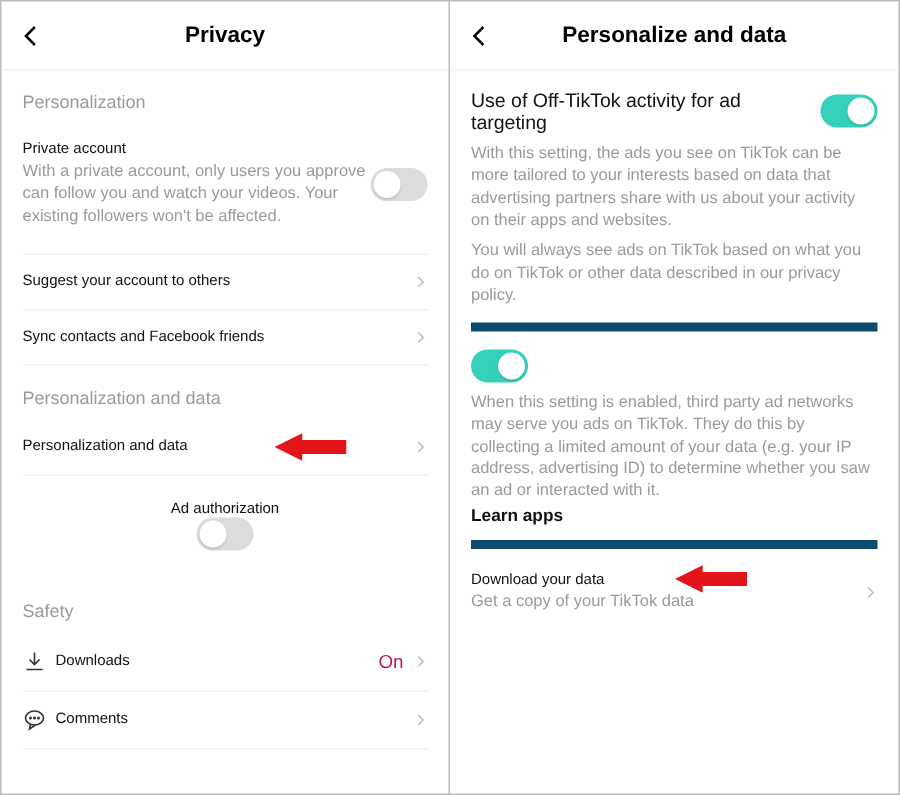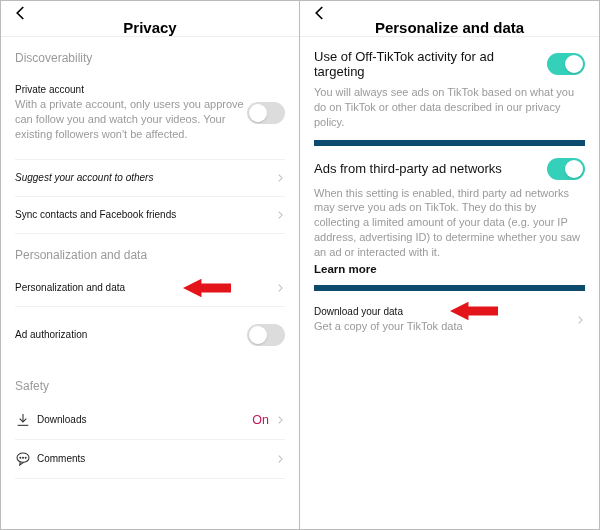--- a/index.html
+++ b/index.html
@@ -14,23 +14,23 @@
     width: 50%;
     height: 100%;
     border: 1px solid #bbb;
     display: flex;
     flex-direction: column;
     overflow: hidden;
     background: #fff;
   }
   .pane + .pane { border-left: none; }
   .header {
-    height: 36px;
-    display: flex;
-    align-items: flex-end;
+    height: 46px;
+    display: flex;
+    align-items: center;
     border-bottom: 1px solid #eee;
     position: relative;
   }
   .back {
     width: 40px; height: 46px;
     display: flex; align-items: center; justify-content: center;
     cursor: pointer;
   }
   .title {
     position: absolute;
@@ -147,31 +147,31 @@
   <div class="header">
     <div class="back">
       <svg width="18" height="18" viewBox="0 0 24 24" fill="none" stroke="#000" stroke-width="2.2">
           <polyline points="15 4 7 12 15 20"></polyline>
         </svg>
     </div>
     <div class="title">Privacy</div>
   </div>
   <div class="content">
 
-    <div class="section-label">Discoverability</div>
+    <div class="section-label">Personalization</div>
 
     <div class="row toggle-row no-border">
       <div class="row-main">
         <div class="row-label">Private account</div>
         <div class="row-desc">With a private account, only users you approve can follow you and watch your videos. Your existing followers won't be affected.</div>
       </div>
       <div class="toggle"></div>
     </div>
 
-    <div class="row" style="border-top:1px solid #f1f1f1;margin-top:6px;font-style:italic;">
+    <div class="row" style="border-top:1px solid #f1f1f1;margin-top:6px;">
       <div class="row-main">
           <div class="row-label">Suggest your account to others</div>
         </div>
       <div class="row-right">
           <span class="chevron">
             <svg width="10" height="14" viewBox="0 0 24 24" fill="none" stroke="#bdbdbd" stroke-width="2.5">
               <polyline points="9 4 17 12 9 20"></polyline>
             </svg>
           </span>
         </div>
@@ -201,21 +201,21 @@
             <svg width="10" height="14" viewBox="0 0 24 24" fill="none" stroke="#bdbdbd" stroke-width="2.5">
               <polyline points="9 4 17 12 9 20"></polyline>
             </svg>
           </span>
         </div>
       <svg class="arrow" style="left:168px;top:6px;" width="52" height="26" viewBox="0 0 52 26">
           <polygon points="0,13 20,3 20,8 52,8 52,18 20,18 20,23" fill="#e4141b"></polygon>
         </svg>
     </div>
 
-    <div class="row toggle-row no-border" style="margin-top:6px;">
+    <div class="row toggle-row no-border" style="margin-top:6px;flex-direction:column;">
       <div class="row-main">
         <div class="row-label">Ad authorization</div>
       </div>
       <div class="toggle"></div>
     </div>
 
     <div class="section-label" style="margin-top:8px;">Safety</div>
 
     <div class="row">
       <div class="row-icon">
@@ -278,30 +278,30 @@
     </div>
     <div class="title">Personalize and data</div>
   </div>
   <div class="content">
 
     <div class="right-block">
       <div class="head">
         <div class="row-label" style="font-size:13px;">Use of Off-TikTok activity for ad targeting</div>
         <div class="toggle on"></div>
       </div>
+      <div class="row-desc">With this setting, the ads you see on TikTok can be more tailored to your interests based on data that advertising partners share with us about your activity on their apps and websites.</div>
       <div class="row-desc" style="margin-top:6px;">You will always see ads on TikTok based on what you do on TikTok or other data described in our privacy policy.</div>
     </div>
 
     <div class="right-block">
       <div class="head">
-        <div class="row-label" style="font-size:13px;">Ads from third-party ad networks</div>
         <div class="toggle on"></div>
       </div>
       <div class="row-desc">When this setting is enabled, third party ad networks may serve you ads on TikTok. They do this by collecting a limited amount of your data (e.g. your IP address, advertising ID) to determine whether you saw an ad or interacted with it.</div>
-      <div class="learn-more">Learn more</div>
+      <div class="learn-more">Learn apps</div>
     </div>
 
     <div class="row" style="margin-top:4px;border-bottom:none;gap:44px;">
       <div class="row-main">
         <div class="row-label">Download your data</div>
         <div class="row-desc">Get a copy of your TikTok data</div>
       </div>
       <div class="row-right">
           <span class="chevron">
             <svg width="10" height="14" viewBox="0 0 24 24" fill="none" stroke="#bdbdbd" stroke-width="2.5">

